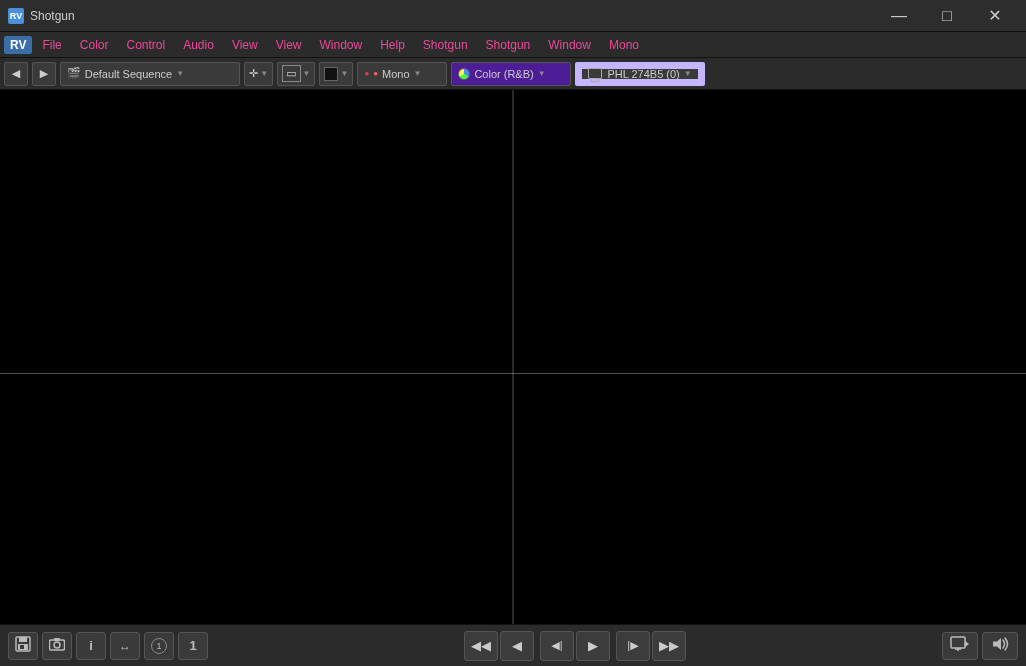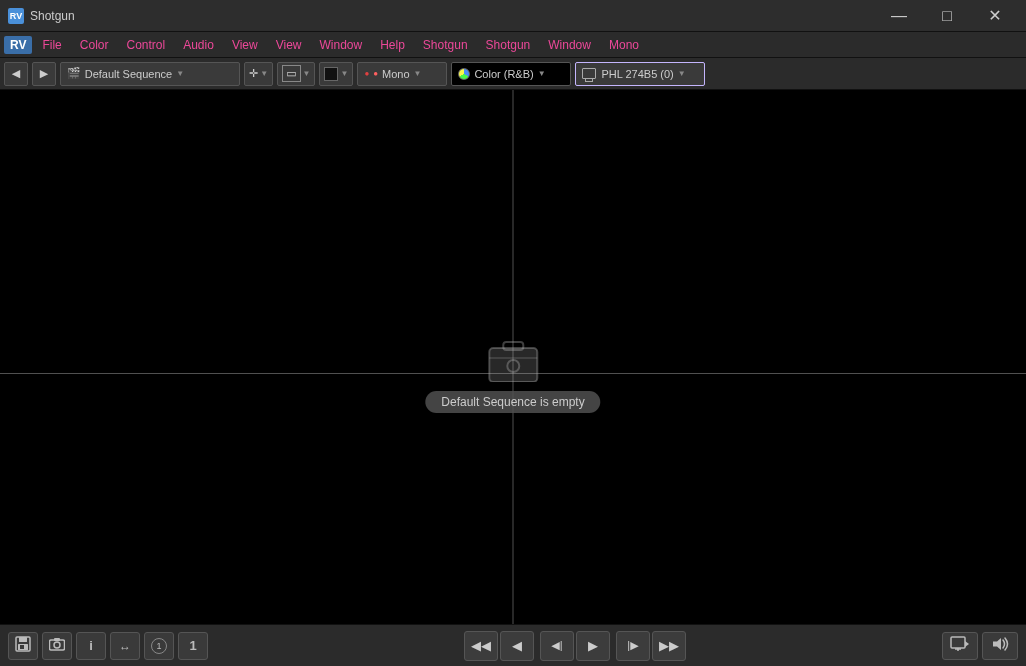--- a/index.html
+++ b/index.html
@@ -153,37 +153,37 @@
       display: flex;
       align-items: center;
       padding: 0 6px;
       gap: 4px;
       min-width: 90px;
       cursor: pointer;
     }
 
     .color-dropdown {
       height: 24px;
-      background: #000000;
+      background: #4c1d95;
       border: 1px solid #555;
       border-radius: 2px;
       color: #ccc;
       font-size: 11px;
       display: flex;
       align-items: center;
       padding: 0 6px;
       gap: 4px;
       min-width: 120px;
       cursor: pointer;
     }
 
     .phl-dropdown {
       height: 24px;
       background: #3a3a3a;
-      border: 1px solid #c4b5fd;
+      border: 7px solid #c4b5fd;
       border-radius: 2px;
       color: #ccc;
       font-size: 11px;
       display: flex;
       align-items: center;
       padding: 0 6px;
       gap: 4px;
       min-width: 130px;
       cursor: pointer;
     }
@@ -417,32 +417,20 @@
     <div class="monitor-icon"></div>
     <span>PHL 274B5 (0)</span>
     <span class="chevron-down">▼</span>
   </div>
 </div>
 
 <div id="viewport">
   <div id="crosshair-v"></div>
   <div id="crosshair-h"></div>
 
-  <div id="empty-badge">
-
-    <div id="seq-icon">
-      <svg width="56" height="48" viewBox="0 0 56 48" fill="none" xmlns="http://www.w3.org/2000/svg">
-        <rect x="4" y="14" width="48" height="34" rx="4" fill="rgba(160,160,160,0.25)" stroke="rgba(180,180,180,0.35)" stroke-width="2"></rect>
-        <rect x="18" y="8" width="20" height="8" rx="3" fill="none" stroke="rgba(180,180,180,0.35)" stroke-width="2"></rect>
-        <circle cx="28" cy="32" r="6" fill="none" stroke="rgba(180,180,180,0.35)" stroke-width="2"></circle>
-        <line x1="4" y1="24" x2="52" y2="24" stroke="rgba(180,180,180,0.25)" stroke-width="1.5"></line>
-      </svg>
-    </div>
-    <div id="seq-label">Default Sequence is empty</div>
-  </div>
 </div>
 
 <div id="bottombar">
   <div class="bottom-left">
     <button class="ctrl-btn" title="Save">
       <span>
         <svg width="16" height="16" viewBox="0 0 16 16" fill="none">
           <rect x="1" y="1" width="14" height="14" rx="1" stroke="#bbb" stroke-width="1.5"></rect>
           <rect x="4" y="1" width="8" height="5" rx="0.5" fill="#bbb"></rect>
           <rect x="3" y="8" width="10" height="6" rx="0.5" fill="#bbb"></rect>

